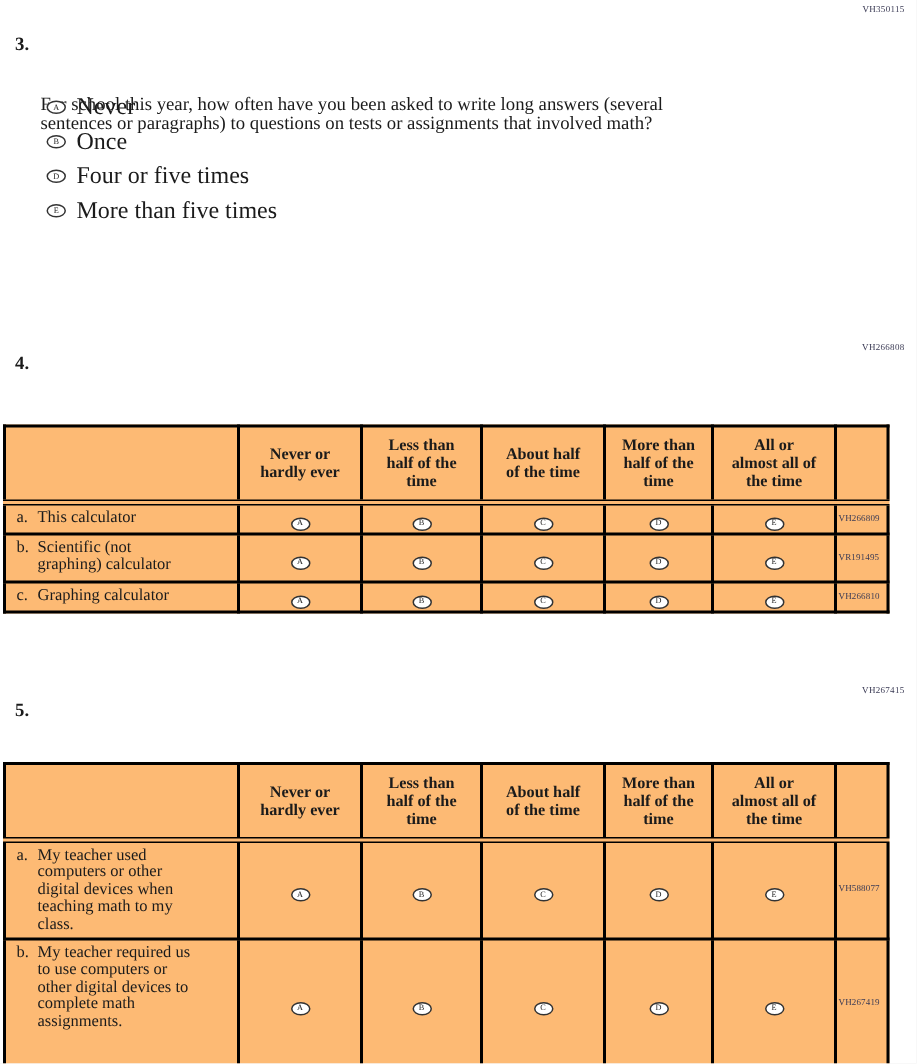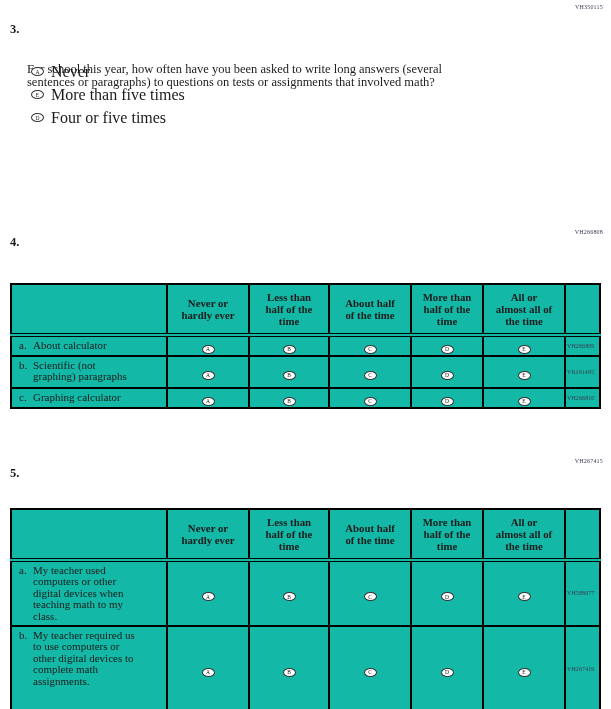--- a/index.html
+++ b/index.html
@@ -67,25 +67,25 @@
   }
   .ol {
     font-size: 5.5px;
     line-height: 6px;
     color: #222222;
   }
 
   
   table.grid {
     position: absolute;
-    left: 10px;
+    left: 2px;
     border-collapse: collapse;
     table-layout: fixed;
     width: 589px;
-    background: #14b8a6;
+    background: #fdba74;
     font-family: Liberation Serif, serif;
   }
   table.grid th, table.grid td { border: 2px solid #000000; }
   table.grid th {
     font-size: 10.8px;
     font-weight: bold;
     line-height: 12px;
     text-align: center;
     vertical-align: middle;
     white-space: pre-line;
@@ -127,29 +127,35 @@
 
   <div class="opts">
     <div class="opt">
         <span class="oval">
           <span class="ol">A</span>
         </span>
         <span class="olabel">Never</span>
       </div>
     <div class="opt">
         <span class="oval">
-          <span class="ol">E</span>
+          <span class="ol">B</span>
         </span>
-        <span class="olabel">More than five times</span>
+        <span class="olabel">Once</span>
       </div>
     <div class="opt">
         <span class="oval">
           <span class="ol">D</span>
         </span>
         <span class="olabel">Four or five times</span>
+      </div>
+    <div class="opt">
+        <span class="oval">
+          <span class="ol">E</span>
+        </span>
+        <span class="olabel">More than five times</span>
       </div>
   </div>
 
   <div class="sec-code" style="top:229px">VH266808</div>
 
   <div class="q" style="top:236px">
       <span class="qnum">4.</span>
     </div>
 
   <table class="grid" style="top:283px">
@@ -176,41 +182,41 @@
 half of the
 time</th>
         <th>All or
 almost all of
 the time</th>
         <th></th>
       </tr>
     </thead>
     <tbody>
       <tr style="height:19px">
-        <td class="rlabel"><span class="prefix">a.</span><span>About calculator</span></td>
+        <td class="rlabel"><span class="prefix">a.</span><span>This calculator</span></td>
         <td class="ovcell"><span class="oval">
               <span class="ol">A</span>
             </span></td>
         <td class="ovcell"><span class="oval">
               <span class="ol">B</span>
             </span></td>
         <td class="ovcell"><span class="oval">
               <span class="ol">C</span>
             </span></td>
         <td class="ovcell"><span class="oval">
               <span class="ol">D</span>
             </span></td>
         <td class="ovcell"><span class="oval">
               <span class="ol">E</span>
             </span></td>
         <td class="codecell">VH266809</td>
       </tr>
       <tr style="height:32px">
         <td class="rlabel"><span class="prefix">b.</span><span>Scientific (not
-graphing) paragraphs</span></td>
+graphing) calculator</span></td>
         <td class="ovcell"><span class="oval">
               <span class="ol">A</span>
             </span></td>
         <td class="ovcell"><span class="oval">
               <span class="ol">B</span>
             </span></td>
         <td class="ovcell"><span class="oval">
               <span class="ol">C</span>
             </span></td>
         <td class="ovcell"><span class="oval">

